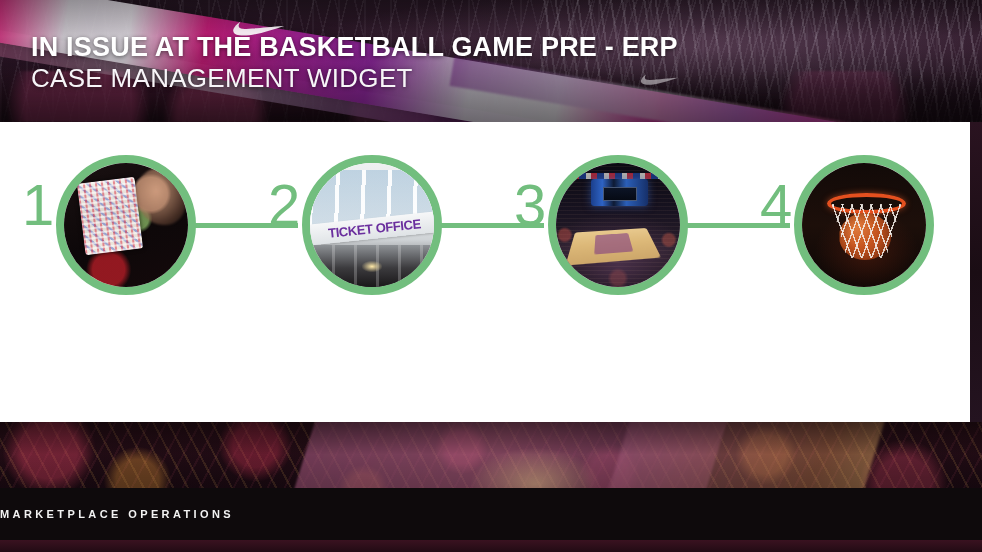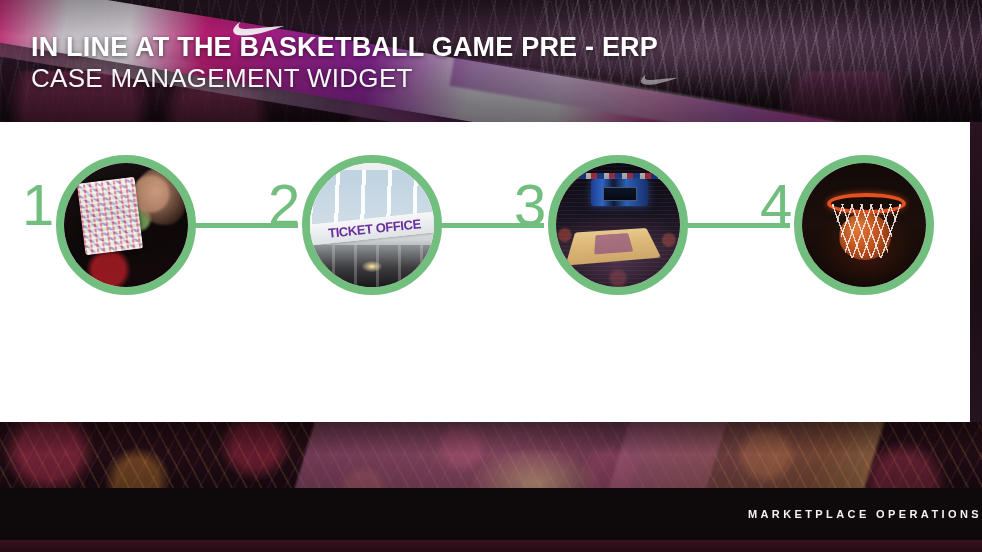--- a/index.html
+++ b/index.html
@@ -302,21 +302,21 @@
     border-radius:50%;
     background:radial-gradient(ellipse, rgba(255,220,150,.5), rgba(255,200,120,0) 72%);
   }
   .bot-vig {
     position:absolute; inset:0;
     background:linear-gradient(180deg, rgba(0,0,0,.5) 0%, rgba(0,0,0,.05) 25%, rgba(0,0,0,.25) 62%, rgba(0,0,0,.6) 100%);
   }
   .footer-bar {
     position:absolute; left:0; top:488px; width:982px; height:52px;
     background:#0e0a0c;
-    display:flex; align-items:center; justify-content:flex-end; z-index:5;
+    display:flex; align-items:center; justify-content:flex-start; z-index:5;
   }
   .footer-text {
     color:#f2f2f2; font-size:11px; font-weight:600; letter-spacing:3.4px;
   }
   .bottom-edge {
     position:absolute; left:0; top:540px; width:982px; height:12px;
     background:linear-gradient(180deg,#3a1220 0%, #220b14 100%);
   }
 </style>
 </head>
@@ -339,21 +339,21 @@
     </div>
     <div class="swoosh" style="left:640px; top:74px; width:38px; height:14px; opacity:.7; transform:rotate(9.5deg);">
       <svg viewBox="0 0 100 36">
           <path d="M98 1 C70 16 36 33 16 33 C4 33 0 27 5 18 C8 12 14 7 14 7 C10 14 11 20 19 20 C28 20 58 10 98 1 Z" fill="#efe9ef"></path>
         </svg>
     </div>
 
     <div class="hdr-vignette"></div>
 
     <div class="titles">
-      <div class="title-1">IN LINE AT THE BASKETBALL GAME PRE - ERP</div>
+      <div class="title-1">IN ISSUE AT THE BASKETBALL GAME PRE - ERP</div>
       <div class="title-2">CASE MANAGEMENT WIDGET</div>
     </div>
   </div>
 
   <div class="panel">
     <div class="rail">
 
       <div class="connector" style="left:186px; width:112px;"></div>
       <div class="connector" style="left:432px; width:112px;"></div>
       <div class="connector" style="left:678px; width:112px;"></div>

